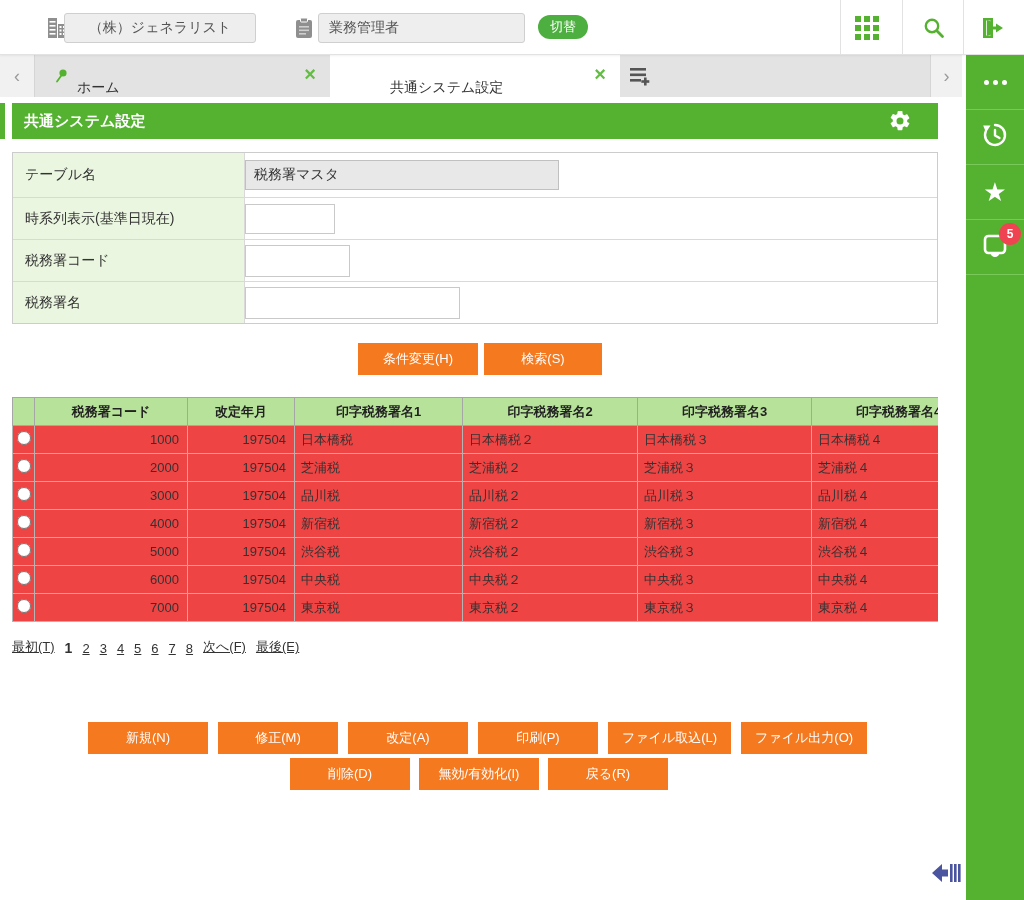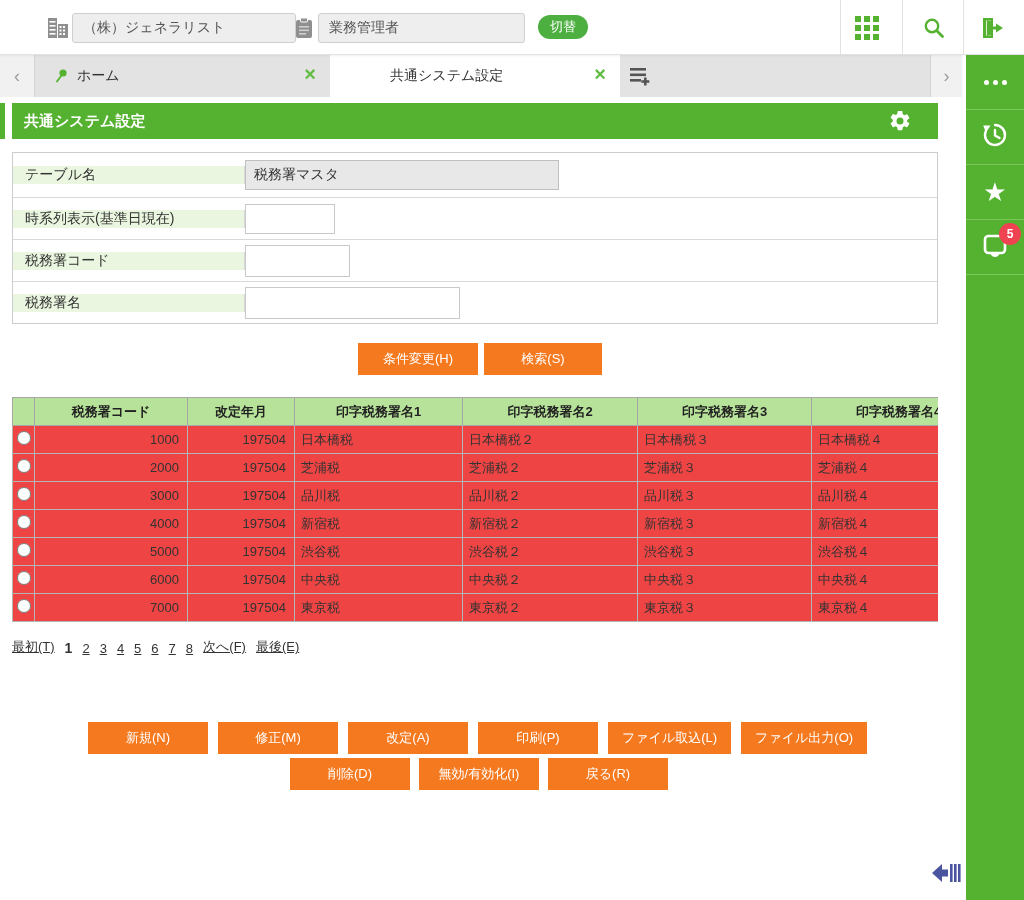--- a/index.html
+++ b/index.html
@@ -6,38 +6,38 @@
   html,body { width:1024px; height:900px; overflow:hidden; background:#fff;
     font-family:"Liberation Sans","DejaVu Sans",sans-serif; color:#333; }
   .abs { position:absolute; }
 
   
   .topbar { position:absolute; left:0; top:0; width:1024px; height:55px; background:#fff;
     border-bottom:1px solid #e2e2e2; box-shadow:0 1px 2px rgba(0,0,0,.06); z-index:5; }
   .topbar input { position:absolute; top:13px; height:30px; background:#eeeeee;
     border:1px solid #cfcfcf; border-radius:3px; padding:0 10px; font-size:14px; color:#555;
     font-family:inherit; }
-  .inp-company { left:72px; width:224px; }
+  .inp-company { left:64px; width:192px;text-align:center; }
   .inp-role { left:318px; width:207px; }
   .switch-btn { position:absolute; left:538px; top:15px; width:50px; height:24px;
     background:#4caf3f; color:#fff; border:none; border-radius:13px; font-size:13px;
     cursor:pointer; font-family:inherit; }
   .top-sep { position:absolute; top:0; width:1px; height:55px; background:#e2e2e2; }
   .top-icon { position:absolute; top:15px; width:26px; height:26px; display:flex;
     align-items:center; justify-content:center; cursor:pointer; }
   .grid-icon { display:grid; grid-template-columns:repeat(3,6px); grid-template-rows:repeat(3,6px); gap:3px; }
   .grid-icon span { background:#55b230; }
 
   
   .tabbar { position:absolute; left:0; top:55px; width:962px; height:42px; background:#e3e3e3; }
   .tab-chev { position:absolute; top:0; height:42px; background:#f1f1f1; color:#9a9a9a;
     display:flex; align-items:center; justify-content:center; font-size:18px; cursor:pointer; }
   .chev-left { left:0; width:35px; border-right:1px solid #d5d5d5; }
   .chev-right { left:930px; width:32px; border-left:1px solid #d5d5d5; }
-  .tab { position:absolute; top:0; height:42px; display:flex; align-items:center; font-size:14px;
+  .tab { position:absolute; top:0; height:42px; display:flex; align-items:flex-end; font-size:14px;
     color:#333; cursor:pointer; }
   .tab-home { left:35px; width:295px; background:#e3e3e3; }
   .tab-settings { left:330px; width:290px; background:#ffffff; }
   .tab .x { color:#63bd43; font-size:20px; font-weight:bold; line-height:1; cursor:pointer;
     position:absolute; right:14px; top:9px; }
   .tab-label-home { margin-left:42px; }
   .tab-label-settings { margin-left:60px; }
   .addtab { position:absolute; left:628px; top:9px; width:26px; height:24px; cursor:pointer; }
 
   
@@ -53,21 +53,21 @@
 
   
   .edge-sliver { position:absolute; left:0; top:103px; width:5px; height:36px; background:#55b230; }
   .titlebar { position:absolute; left:12px; top:103px; width:926px; height:36px; background:#55b230;
     display:flex; align-items:center; }
   .titlebar .ttl { color:#fff; font-size:15px; font-weight:bold; margin-left:12px; }
   .gear-btn { position:absolute; right:26px; top:6px; width:24px; height:24px; cursor:pointer; }
 
   
   .form { position:absolute; left:12px; top:152px; width:926px; border:1px solid #cccccc; }
-  .form-row { display:flex; height:42px; border-top:1px solid #d9d9d9;align-items:center; }
+  .form-row { display:flex; height:42px; border-top:1px solid #d9d9d9; }
   .form-row:first-child { height:44px; border-top:none; }
   .form-label { width:232px; background:#eaf6df; display:flex; align-items:center;
     padding-left:12px; font-size:14px; color:#333; border-right:1px solid #d9d9d9; }
   .form-value { flex:1; background:#fff; display:flex; align-items:center; }
   .ro-field { width:314px; height:30px; background:#e8e8e8; border:1px solid #c0c0c0;
     font-size:14px; color:#333; padding:0 8px; font-family:inherit; }
   .in-small { width:90px; height:30px; border:1px solid #c9c9c9; font-family:inherit; font-size:14px; padding:0 6px; }
   .in-med { width:105px; height:32px; border:1px solid #c9c9c9; font-family:inherit; font-size:14px; padding:0 6px; }
   .in-large { width:215px; height:32px; border:1px solid #c9c9c9; font-family:inherit; font-size:14px; padding:0 6px; }
 

